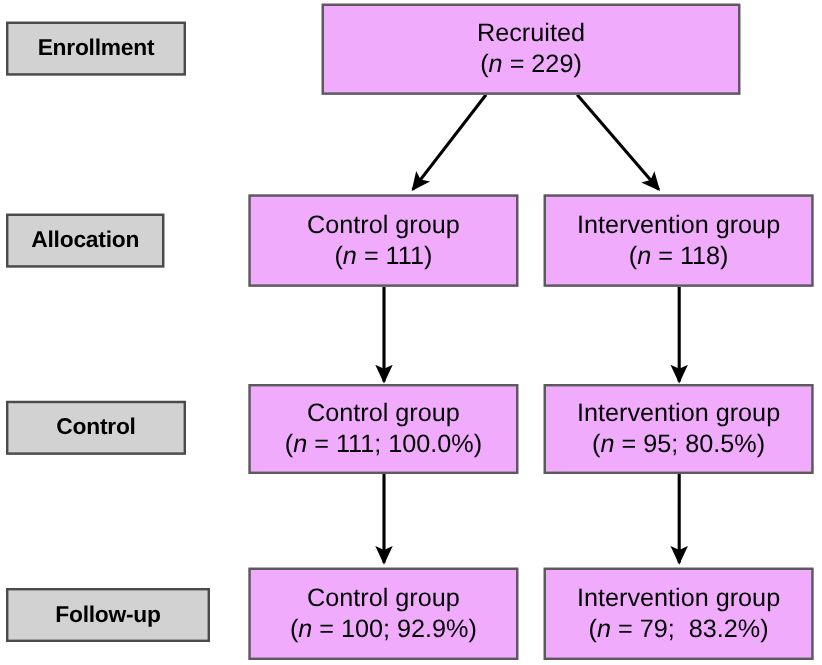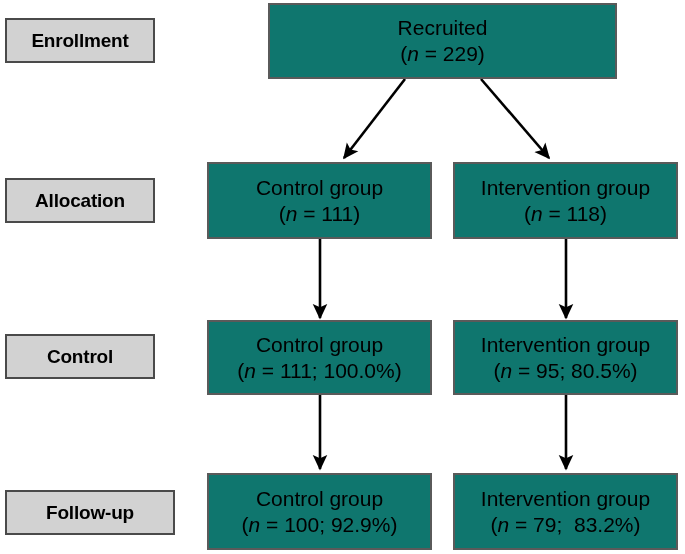--- a/index.html
+++ b/index.html
@@ -29,21 +29,21 @@
     display: flex;
     align-items: center;
     justify-content: center;
     line-height: 1;
   }
 
   
   .node {
     position: absolute;
     box-sizing: border-box;
-    background: #0f766e;
+    background: #f0abfc;
     border: 2px solid #5a5a5a;
     color: #000000;
     display: flex;
     flex-direction: column;
     align-items: center;
     justify-content: center;
     text-align: center;
     font-size: 21px;
     line-height: 1.22;
   }
@@ -80,21 +80,21 @@
     <line x1="566" y1="239" x2="566" y2="318" stroke="#000000" stroke-width="2.6" marker-end="url(#arrowhead)"></line>
 
     <line x1="320" y1="395" x2="320" y2="469" stroke="#000000" stroke-width="2.6" marker-end="url(#arrowhead)"></line>
     <line x1="566" y1="395" x2="566" y2="469" stroke="#000000" stroke-width="2.6" marker-end="url(#arrowhead)"></line>
   </svg>
 
   <div class="stage-label" style="left:5px; top:18px; width:150px; height:45px;">
     <span>Enrollment</span>
   </div>
 
-  <div class="stage-label" style="left:5px; top:178px; width:150px; height:45px;">
+  <div class="stage-label" style="left:5px; top:178px; width:132px; height:45px;">
     <span>Allocation</span>
   </div>
 
   <div class="stage-label" style="left:5px; top:334px; width:150px; height:45px;">
     <span>Control</span>
   </div>
 
   <div class="stage-label" style="left:5px; top:490px; width:170px; height:45px;">
     <span>Follow-up</span>
   </div>

